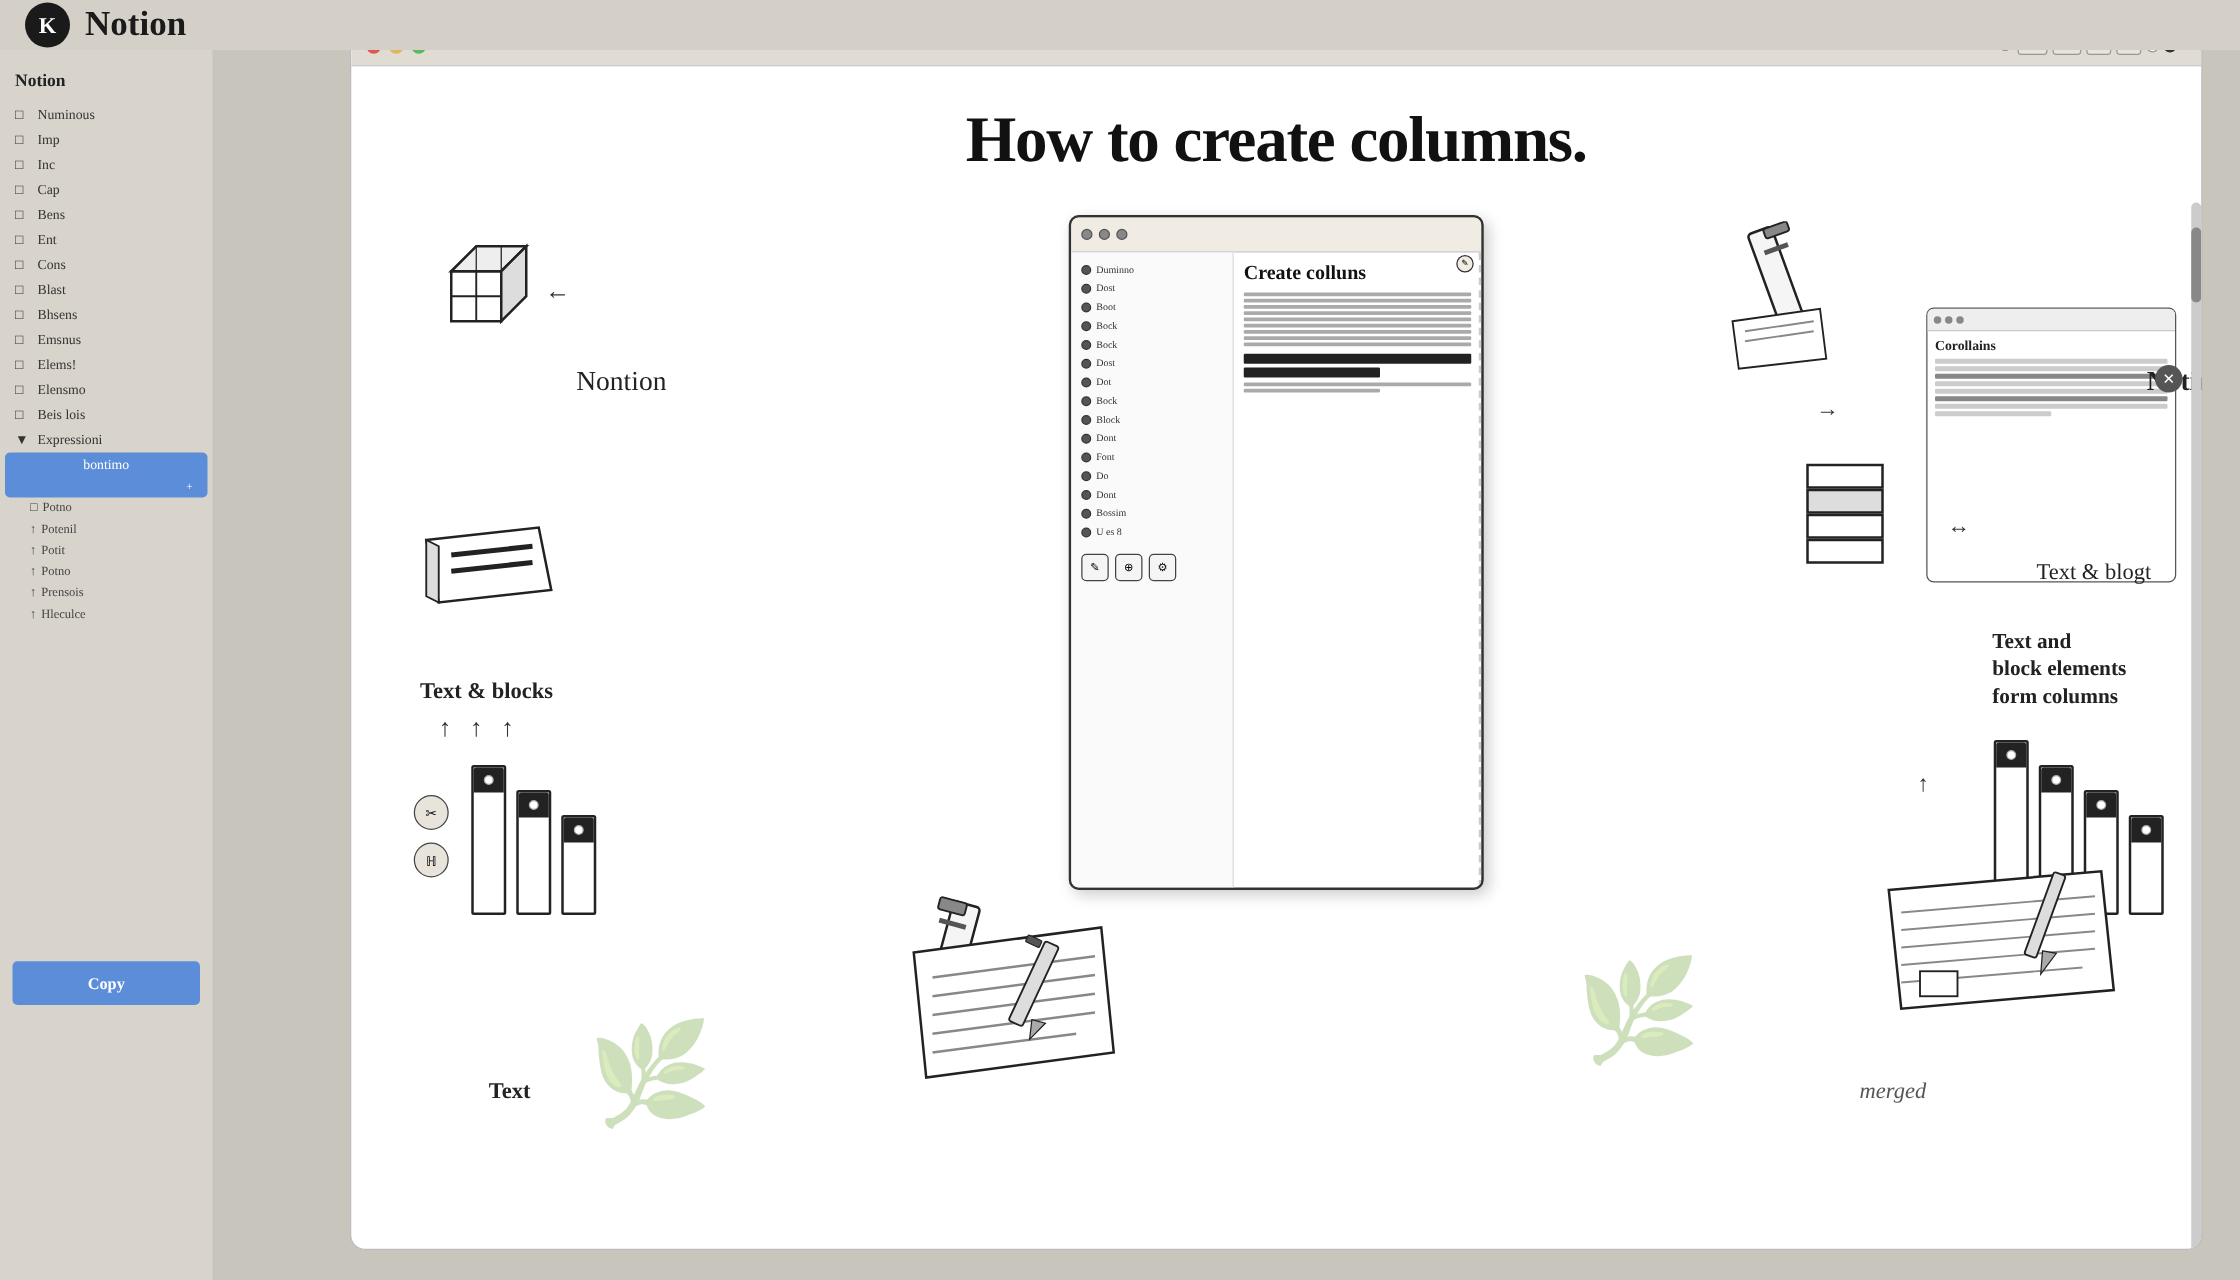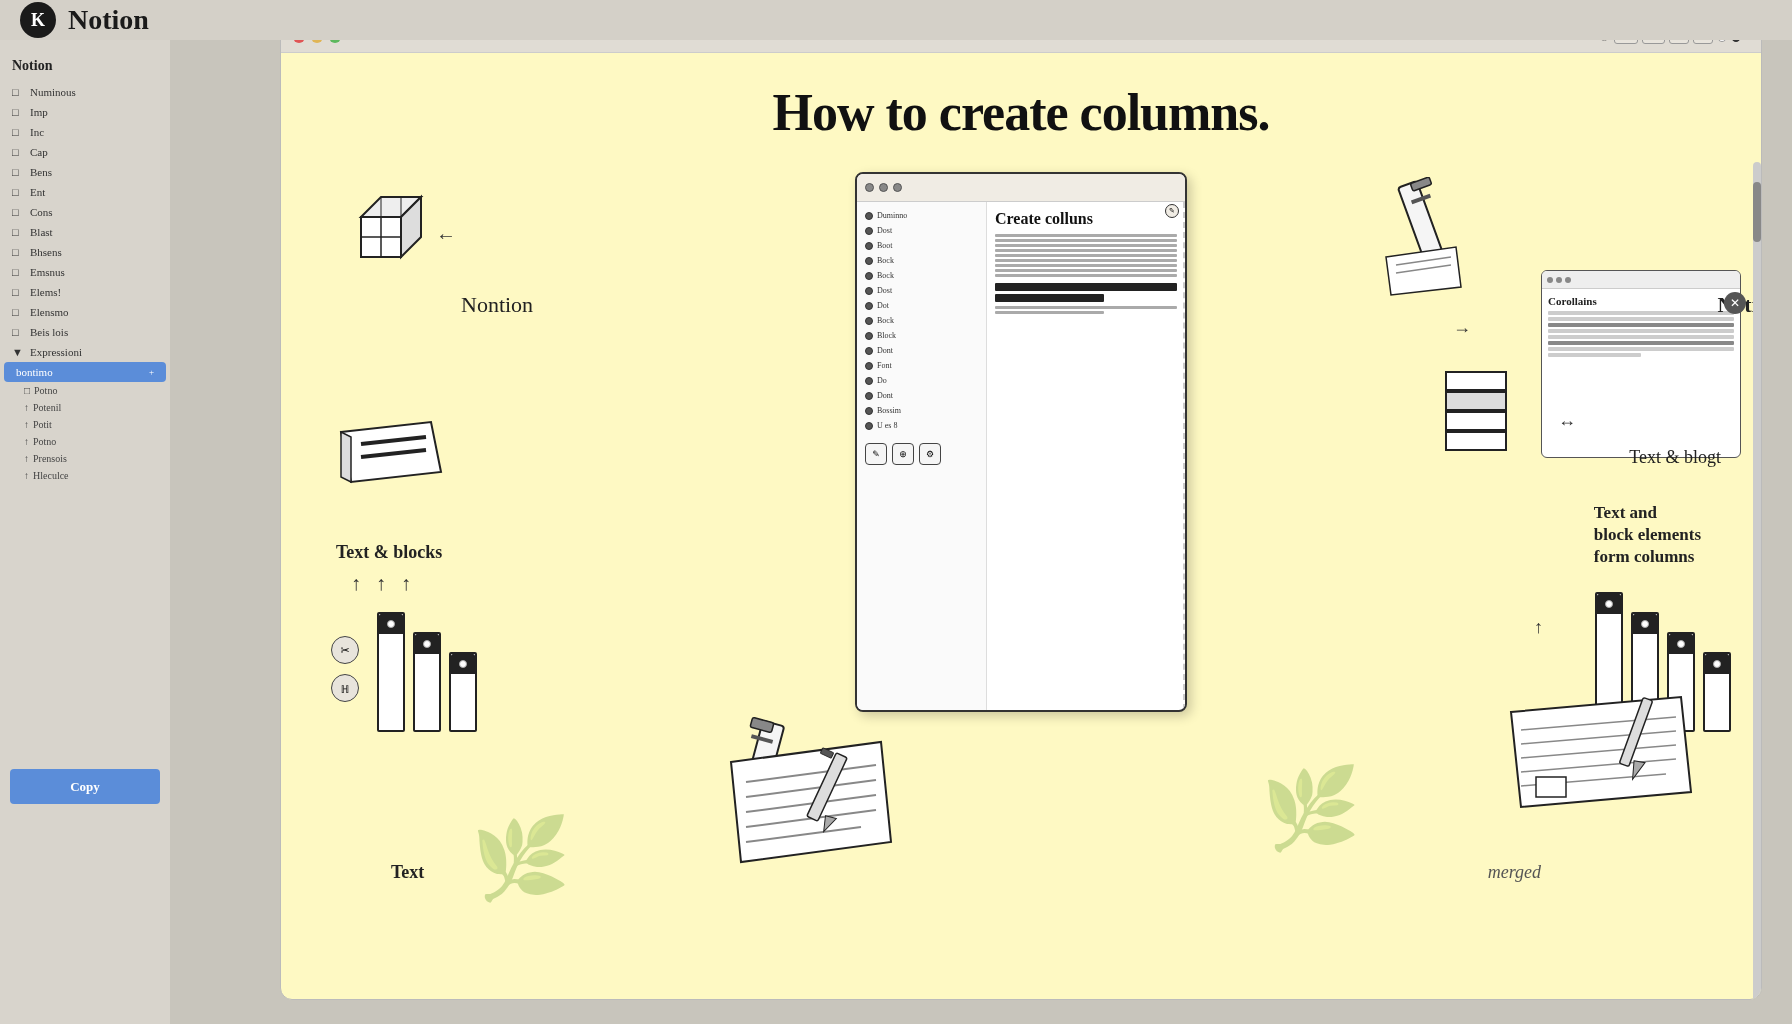--- a/index.html
+++ b/index.html
@@ -68,20 +68,21 @@
       display: flex;
       align-items: center;
       gap: 6px;
       cursor: pointer;
     }
     .sidebar-item.active {
       background: #5b8dd9;
       color: white;
       border-radius: 4px;
       margin: 0 4px;
+      flex-direction: column;
     }
     .sidebar-item-icon {
       width: 12px; height: 12px;
       display: inline-block;
     }
     .sidebar-sub {
       padding: 3px 12px 3px 24px;
       font-size: 10px;
       color: #444;
       display: flex;
@@ -90,21 +91,21 @@
       cursor: pointer;
     }
 
     
     .main-content {
       position: absolute;
       top: 20px;
       left: 280px;
       right: 30px;
       height: 980px;
-      background: #fef9c3;
+      background: #ffffff;
       border-radius: 12px;
       border: 1px solid #bbb;
       overflow: hidden;
     }
 
     
     .window-chrome {
       height: 32px;
       background: #e0dcd4;
       display: flex;
@@ -328,23 +329,23 @@
       right: 290px;
       top: 155px;
       font-size: 18px;
       color: #333;
     }
 
     
     .small-browser {
       position: absolute;
       right: 20px;
-      top: 108px;
+      top: 84px;
       width: 200px;
-      height: 188px;
+      height: 220px;
       background: white;
       border: 1.5px solid #555;
       border-radius: 6px;
       overflow: hidden;
     }
     .small-browser-chrome {
       height: 18px;
       background: #eee;
       border-bottom: 1px solid #ccc;
       display: flex;

